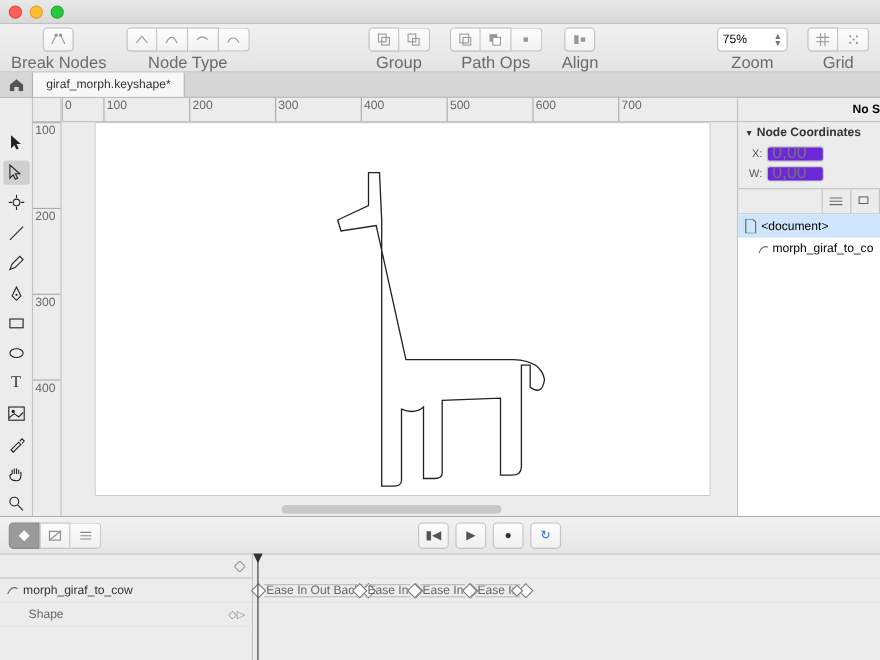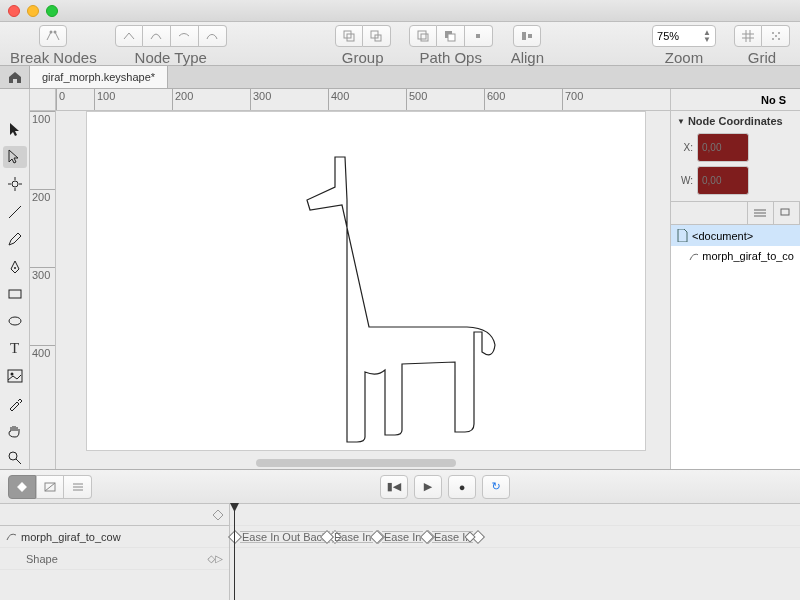--- a/index.html
+++ b/index.html
@@ -44,25 +44,25 @@
 .ruler-h { position: absolute; top: 0; left: 26px; right: 0; height: 22px; background: #ececec; border-bottom: 1px solid #c2c2c2; display: flex; font-size: 9px; color: #666; z-index: 1; }
 .ruler-h span { width: 78px; border-left: 1px solid #aaa; padding-left: 2px; display: flex; align-items: flex-start; padding-top: 1px; }
 .ruler-v { position: absolute; top: 22px; left: 0; width: 26px; bottom: 0; background: #ececec; border-right: 1px solid #c2c2c2; display: flex; flex-direction: column; font-size: 9px; color: #666; z-index: 1; }
 .ruler-v span { height: 78px; border-top: 1px solid #aaa; padding-top: 1px; padding-left: 2px; }
 .canvas-viewport { position: absolute; top: 22px; left: 26px; right: 0; bottom: 0; background: #ececec; overflow: hidden; }
 .canvas-page { position: absolute; top: 0; left: 30px; width: 560px; height: 340px; background: #fff; border: 1px solid #ccc; }
 .giraffe { position: absolute; top: 40px; left: 180px; }
 .canvas-scrollbar { position: absolute; bottom: 2px; left: 200px; width: 200px; height: 8px; background: #c8c8c8; border-radius: 4px; }
 
 .right-panel { width: 130px; background: #ececec; border-left: 1px solid #c2c2c2; display: flex; flex-direction: column; }
-.rp-status { height: 22px; border-bottom: 1px solid #c2c2c2; display: flex; align-items: center; justify-content: flex-end; padding-right: 14px; font-weight: bold; font-size: 11px; }
+.rp-status { height: 22px; border-bottom: 1px solid #c2c2c2; display: flex; align-items: center; justify-content: flex-end; padding-right: 0; font-weight: bold; font-size: 11px; }
 .rp-section-header { padding: 4px 6px; font-size: 11px; font-weight: 600; color: #333; display: flex; align-items: center; gap: 3px; }
 .rp-row { display: flex; align-items: center; padding: 2px 6px; gap: 4px; }
 .rp-row label { width: 16px; text-align: right; font-size: 10px; color: #555; }
-.rp-input { width: 52px; height: 29px; border: 1px solid #c8c8c8; border-radius: 3px; background: #7f1d1d; font-size: 10px; color: #aaa; padding: 0 4px; }
+.rp-input { width: 52px; height: 14px; border: 1px solid #c8c8c8; border-radius: 3px; background: #6d28d9; font-size: 16px; color: #aaa; padding: 0 4px; }
 .rp-tabs { display: flex; border-top: 1px solid #c2c2c2; border-bottom: 1px solid #c2c2c2; margin-top: 4px; }
 .rp-tab { flex: 1; height: 22px; display: flex; align-items: center; justify-content: center; border-right: 1px solid #c2c2c2; }
 .rp-tree { flex: 1; background: #fff; }
 .rp-tree-item { padding: 4px 6px; font-size: 11px; display: flex; align-items: center; gap: 4px; }
 .rp-tree-item.selected { background: #cfe5fb; text-align: right; }
 .rp-tree-item.child { padding-left: 18px; }
 
 
 .timeline { height: 131px; border-top: 1px solid #b0b0b0; background: #ececec; display: flex; flex-direction: column; }
 .tl-controls { height: 34px; background: linear-gradient(#f2f2f2, #e6e6e6); border-bottom: 1px solid #c2c2c2; display: flex; align-items: center; padding: 0 8px; gap: 6px; }

